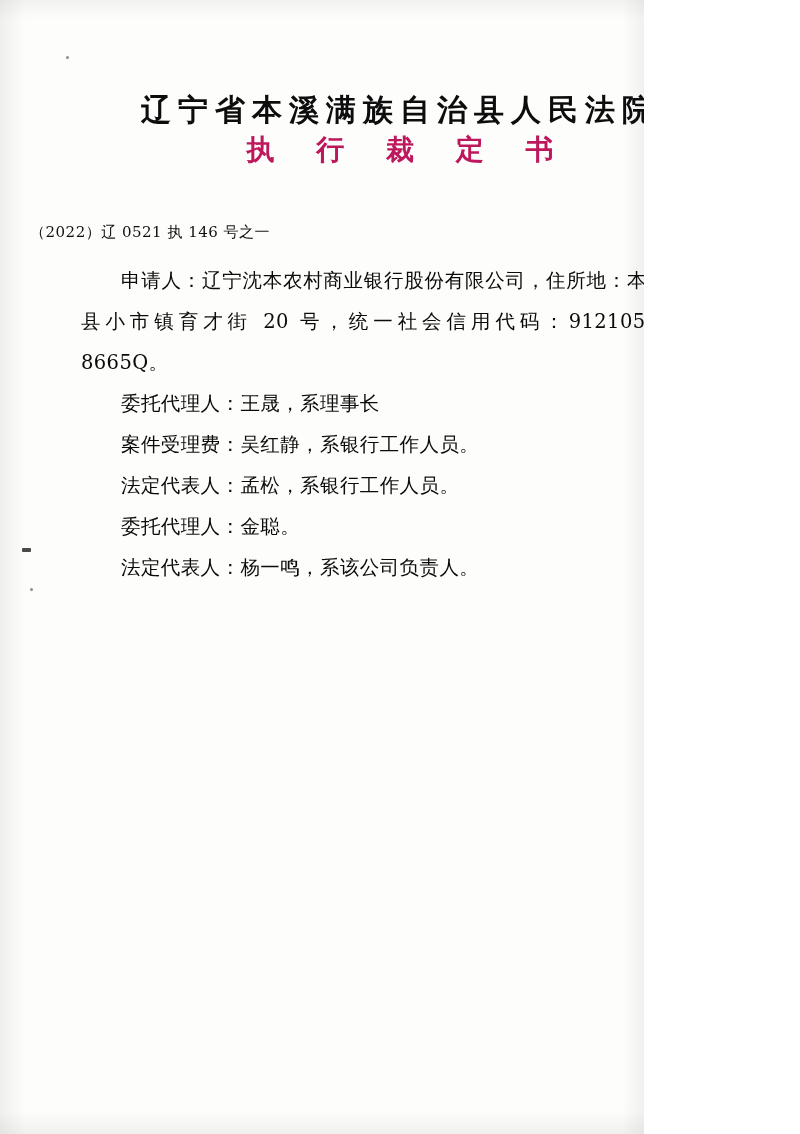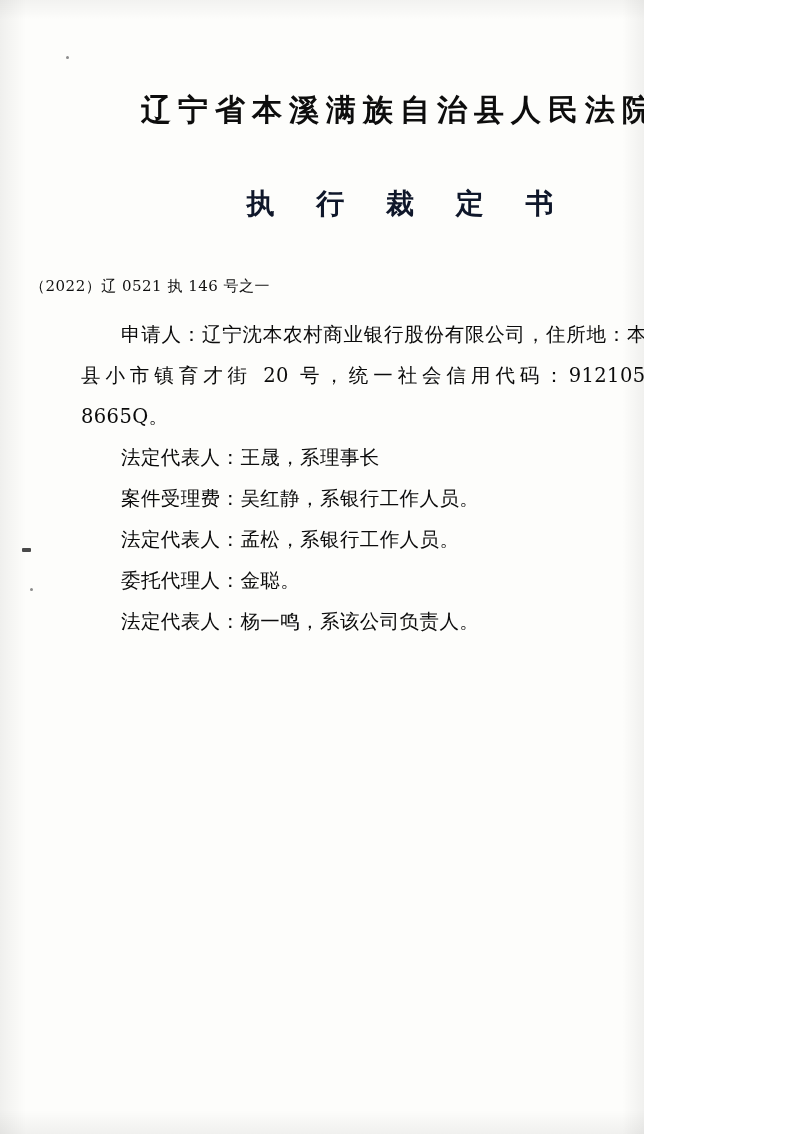--- a/index.html
+++ b/index.html
@@ -44,22 +44,21 @@
     letter-spacing: 7px;
     color: #0d0d0d;
     margin-top: 72px;
     font-family: "DejaVu Serif", "Liberation Serif", serif;
   }
   .doc-subtitle {
     text-align: center;
     font-size: 28px;
     font-weight: bold;
     letter-spacing: 16px;
-    color: #0f172a;
-    margin-top: 54px;
+    color: #be185d;
     text-indent: 16px;
   }
   .case-number {
     font-size: 15px;
     color: #101010;
     margin-top: 54px;
     padding-right: 22px;
     letter-spacing: 0.5px;
   }
   .body-block {
@@ -127,21 +126,21 @@
   <div class="sheet">
 
     <div class="doc-title">辽宁省本溪满族自治县人民法院</div>
 
     <div class="doc-subtitle">执 行 裁 定 书</div>
 
     <div class="case-number">（2022）辽 0521 执 146 号之一</div>
 
     <div class="body-block">
       <p class="para indent">申请人：辽宁沈本农村商业银行股份有限公司，住所地：本溪满族自治县小市镇育才街 20 号，统一社会信用代码：91210521779768 8665Q。</p>
-      <p class="para indent">法定代表人：王晟，系理事长</p>
+      <p class="para indent">委托代理人：王晟，系理事长</p>
       <p class="para indent">案件受理费：吴红静，系银行工作人员。</p>
       <p class="para indent">法定代表人：孟松，系银行工作人员。</p>
       <p class="para indent">委托代理人：金聪。</p>
       <p class="para indent">法定代表人：杨一鸣，系该公司负责人。</p>
     </div>
 
   </div>
 
   <div class="handwriting">
     <div class="hw-line1">少缴诉讼费</div>

